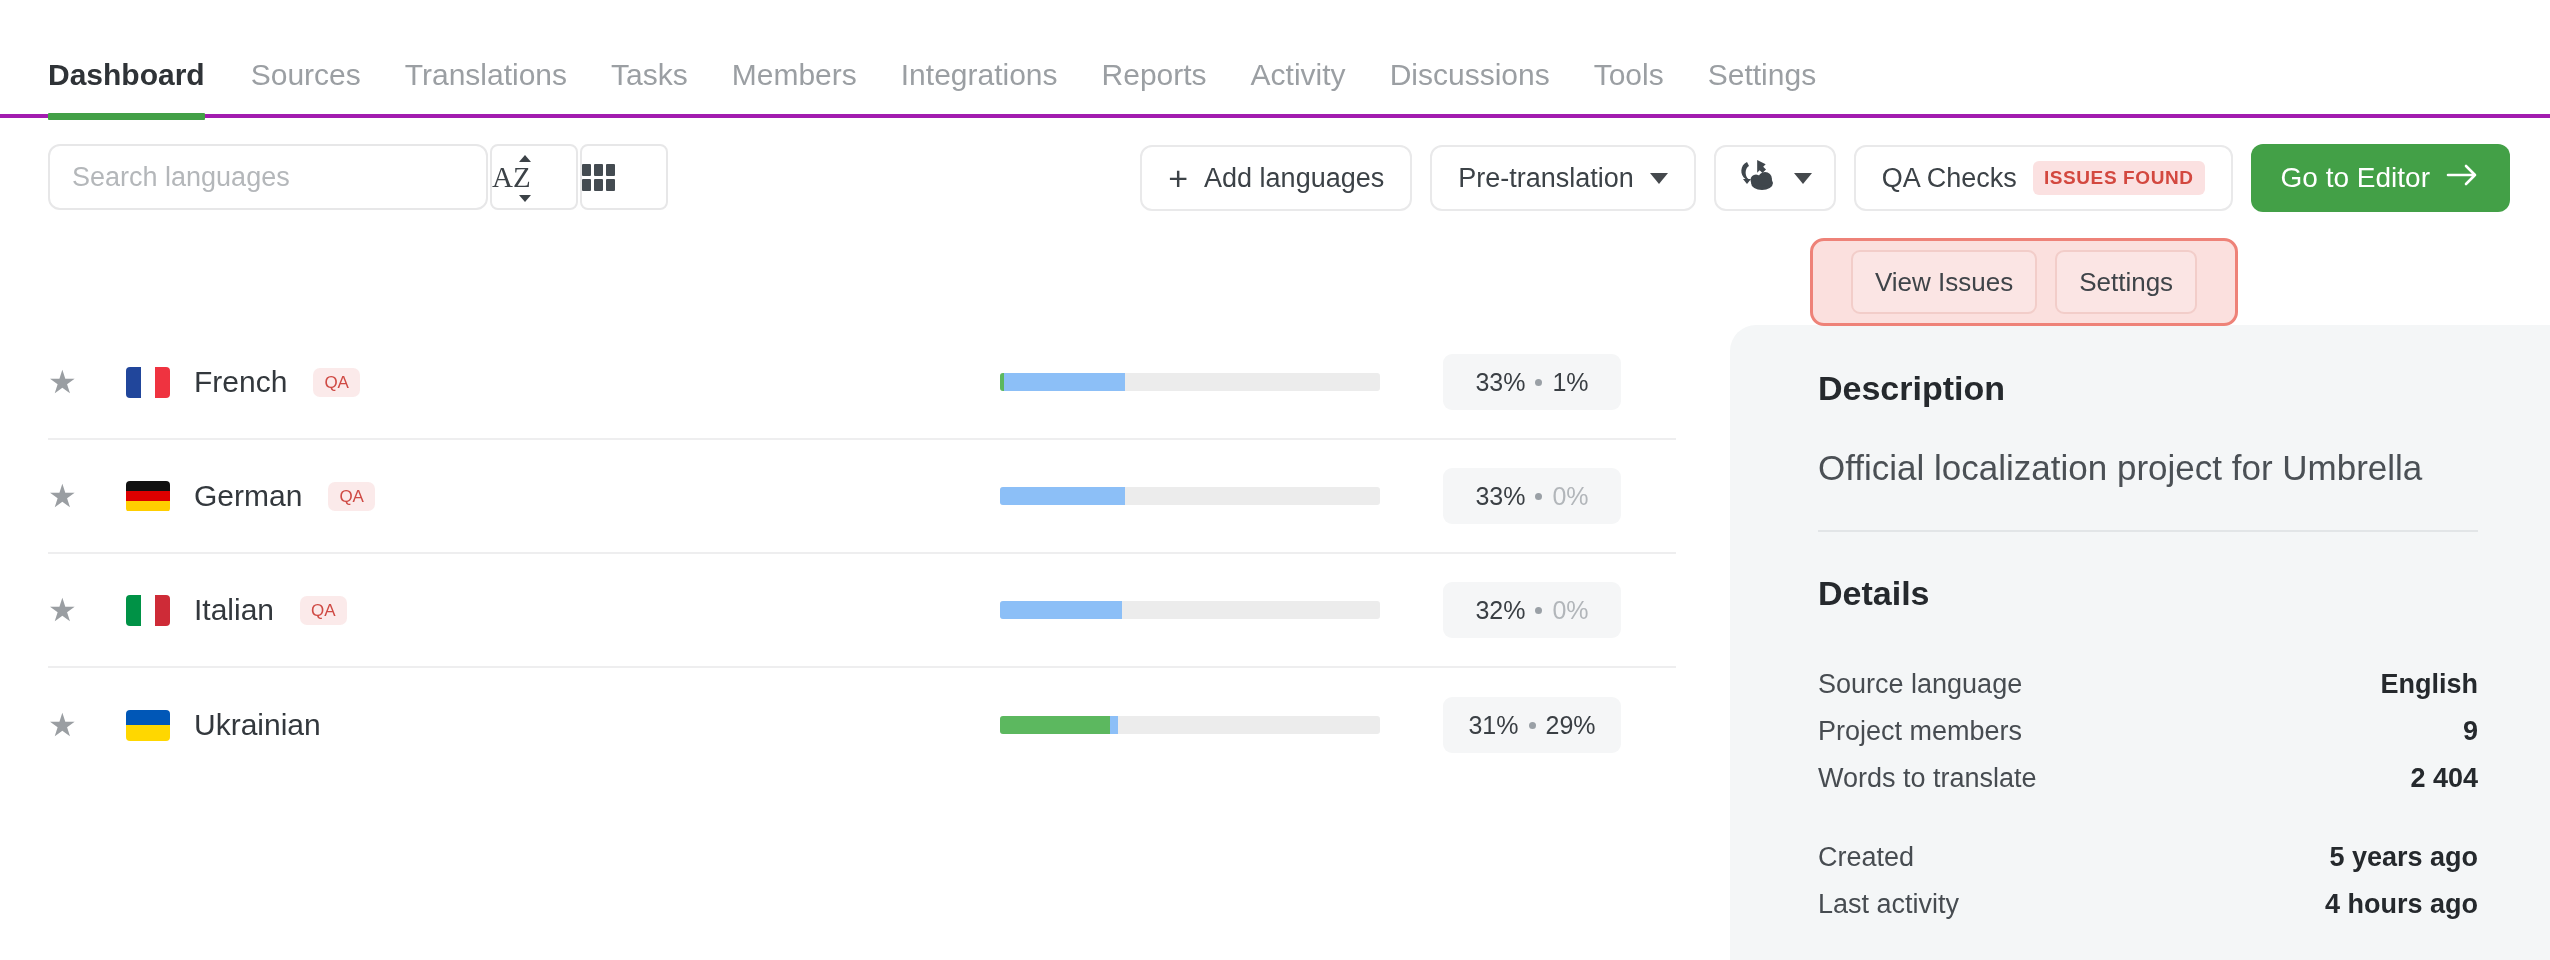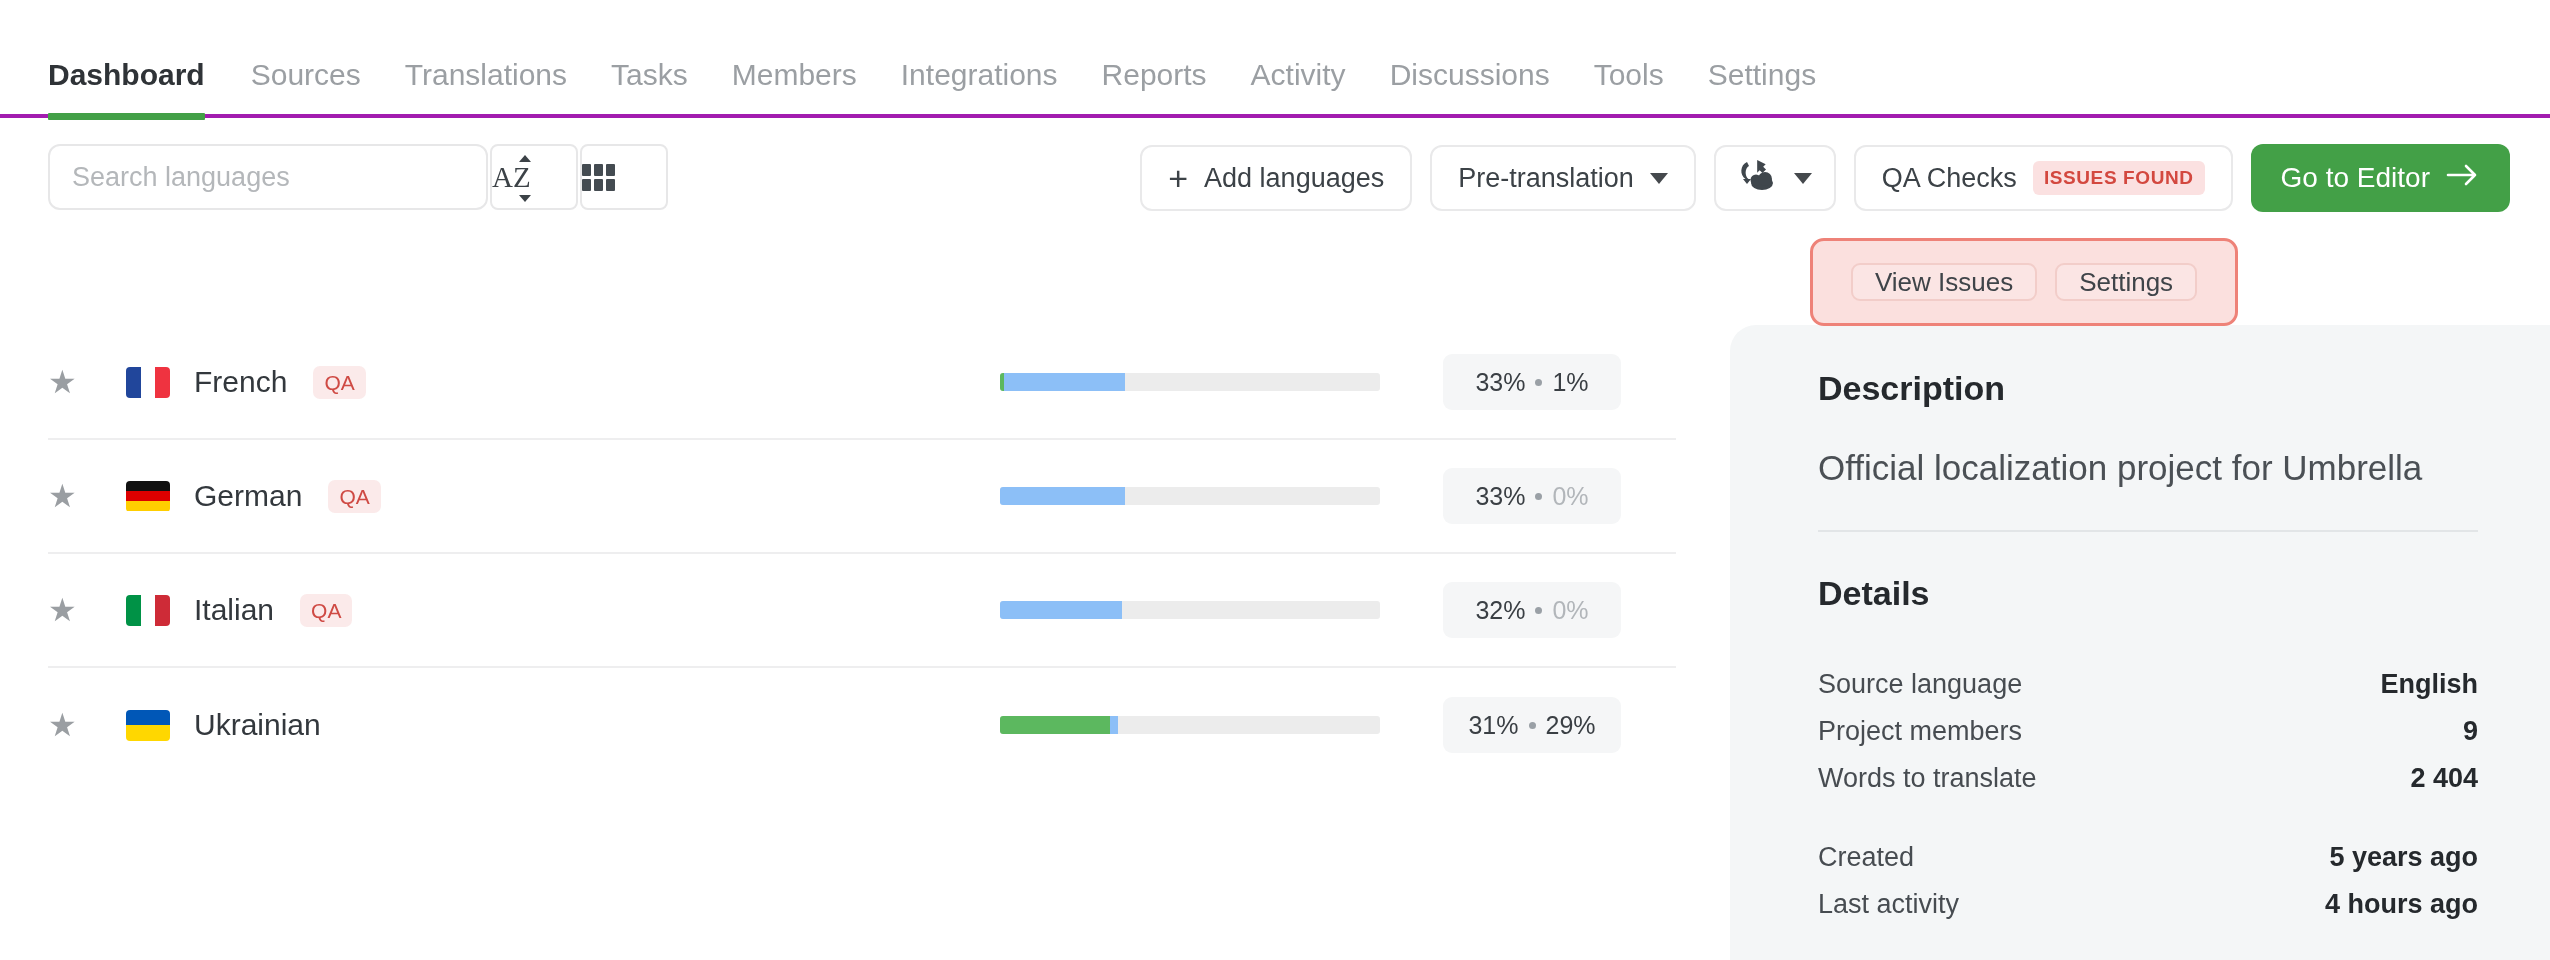--- a/index.html
+++ b/index.html
@@ -92,21 +92,21 @@
   }
 
   
   .qa-popup {
     position: absolute; left: 1810px; top: 238px; width: 428px; height: 88px;
     background: #fbe0de; border: 3px solid #ee8278; border-radius: 14px;
     display: flex; align-items: center; justify-content: center; gap: 18px;
     z-index: 40;
   }
   .qa-popup-btn {
-    height: 38px; border: 2px solid #f2cdc9; border-radius: 9px;
+    height: 64px; border: 2px solid #f2cdc9; border-radius: 9px;
     background: rgba(255,255,255,0.18);
     display: flex; align-items: center; justify-content: center;
     padding: 0 22px; font-size: 26px; color: #3f4449; cursor: pointer; white-space: nowrap;
   }
 
   
   .lang-list { position: absolute; left: 0; top: 326px; width: 1700px; }
   .lang-row {
     position: relative; height: 114px; display: flex; align-items: center;
     margin-left: 48px; margin-right: 24px;
@@ -117,21 +117,21 @@
   .star {
     width: 34px; font-size: 32px; color: #9a9ea2; line-height: 1; margin-right: 44px; cursor: pointer;
   }
   .flag { width: 44px; height: 31px; border-radius: 4px; overflow: hidden; flex: none; margin-right: 24px; display:flex; }
   .flag.vert > i { display:block; height: 100%; flex: 1 1 0; }
   .flag.horz { flex-direction: column; }
   .flag.horz > i { display:block; width: 100%; flex: 1 1 0; }
   .lang-name { font-size: 30px; color: #33383d; white-space: nowrap; }
   .qa-tag {
     margin-left: 26px; background: #fbeaea; color: #cf4a44;
-    font-size: 21px; padding: 6px 11px; border-radius: 7px; line-height: 1;
+    font-size: 17px; padding: 6px 11px; border-radius: 7px; line-height: 1;
   }
   .progress-wrap { position: absolute; left: 952px; width: 380px; }
   .progress {
     width: 380px; height: 18px; border-radius: 3px; background: #ececec; overflow: hidden; display: flex;
   }
   .progress .seg-approved { background: #5cb85f; height: 100%; }
   .progress .seg-translated { background: #8cbff7; height: 100%; }
   .pct-chip {
     position: absolute; left: 1395px; width: 178px; height: 56px;
     background: #f5f6f7; border-radius: 9px;

